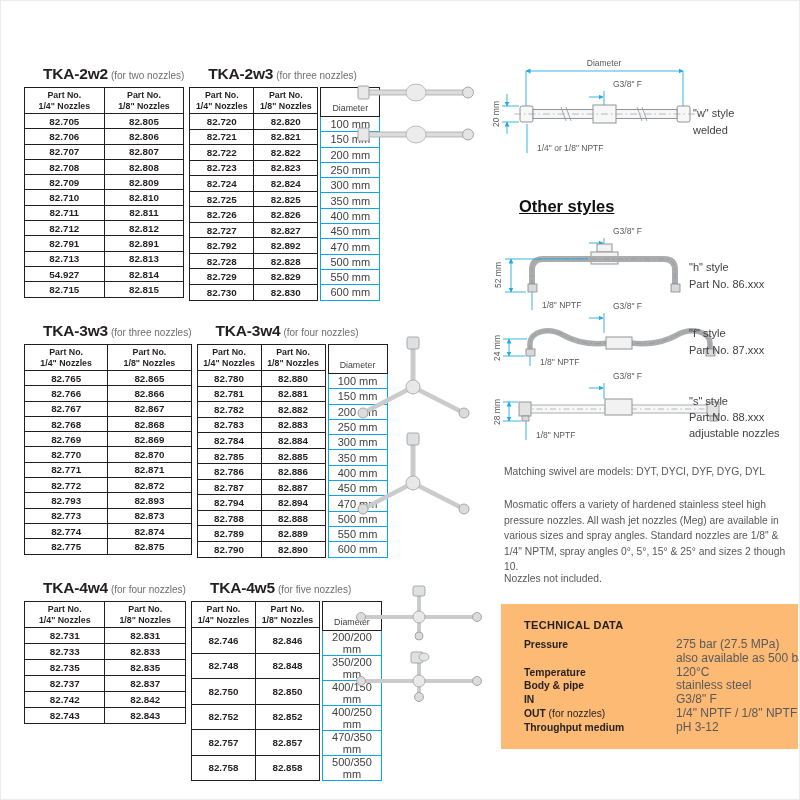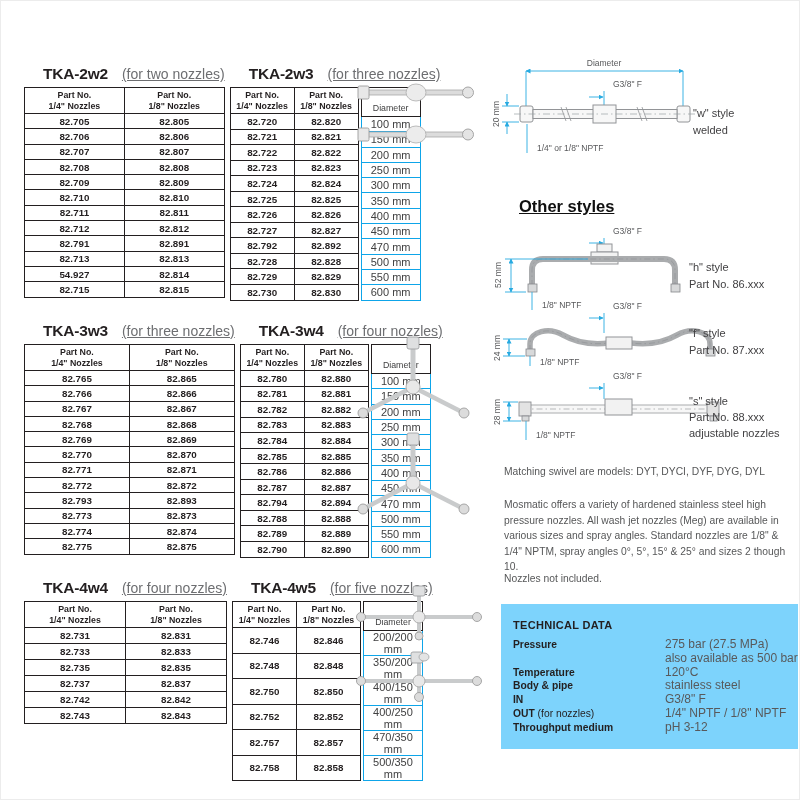--- a/index.html
+++ b/index.html
@@ -4,21 +4,21 @@
 <style>
   html,body{margin:0;padding:0;background:#fff;}
   #page{position:relative;width:800px;height:800px;background:#fff;overflow:hidden;
         font-family:"Liberation Sans",sans-serif;border:1px solid #ececec;box-sizing:border-box;}
 
   
   section.group{position:absolute;left:23px;display:flex;gap:5px;align-items:flex-start;}
   .tcol{display:flex;flex-direction:column;}
   .ttl{height:18px;white-space:nowrap;margin-bottom:4px;}
   .tm{font-size:15.5px;font-weight:bold;color:#231f20;letter-spacing:-.2px;margin-left:19px;}
-  .ts{font-size:14px;color:#6d6e71;margin-left:14px;text-decoration:underline;}
+  .ts{font-size:10px;color:#6d6e71;margin-left:3px;}
   .trow{display:flex;gap:2px;}
   table{border-collapse:collapse;}
   .pt{border:1.5px solid #231f20;}
   .pt th{border:1px solid #231f20;width:61px;height:25px;font-size:8.8px;line-height:1.25;
          font-weight:bold;color:#231f20;text-align:center;padding:0 1px;}
   .pt.wide th{width:67px;}
   .pt td{border:1px solid #231f20;font-size:9.8px;font-weight:bold;color:#231f20;
          text-align:center;height:14.3px;padding:0;}
   .dt{border:1.5px solid #231f20;}
   .dt th{border:1px solid #231f20;width:56px;height:25px;font-size:8.8px;font-weight:normal;
@@ -32,22 +32,22 @@
   .lbl{font-size:8.5px;fill:#58595b;}
   .sname{font-size:11px;fill:#414042;}
   .dim{stroke:#27aae1;stroke-width:.9;fill:none;}
   .pipe{stroke:#929497;fill:#f7f7f7;stroke-width:1;}
 
   
   #other-heading{position:absolute;left:518px;top:196px;font-size:16.5px;font-weight:bold;color:#101010;text-decoration:underline;}
   .para{position:absolute;left:503px;width:292px;font-size:10.3px;color:#565758;line-height:15.5px;}
 
   
-  #techbox{position:absolute;left:500px;top:603px;width:297px;height:145px;background:#7dd3fc;
-           box-sizing:border-box;padding:15px 6px 0 12px;}
+  #techbox{position:absolute;left:500px;top:603px;width:297px;height:145px;background:#fdba74;
+           box-sizing:border-box;padding:15px 6px 0 23px;}
   #tech-heading{font-size:11px;font-weight:bold;color:#231f20;letter-spacing:.3px;margin-bottom:7px;}
   #tech-rows{display:grid;grid-template-columns:107px 1fr;column-gap:0;row-gap:0;}
   .tl{font-size:10.3px;color:#231f20;line-height:13.8px;white-space:nowrap;}
   .tl b{font-weight:bold;}
   .tl span{font-weight:normal;color:#231f20;}
   .tv{font-size:12px;color:#58595b;line-height:13.8px;white-space:nowrap;margin-left:45px;}
 </style>
 </head>
 <body>
 

